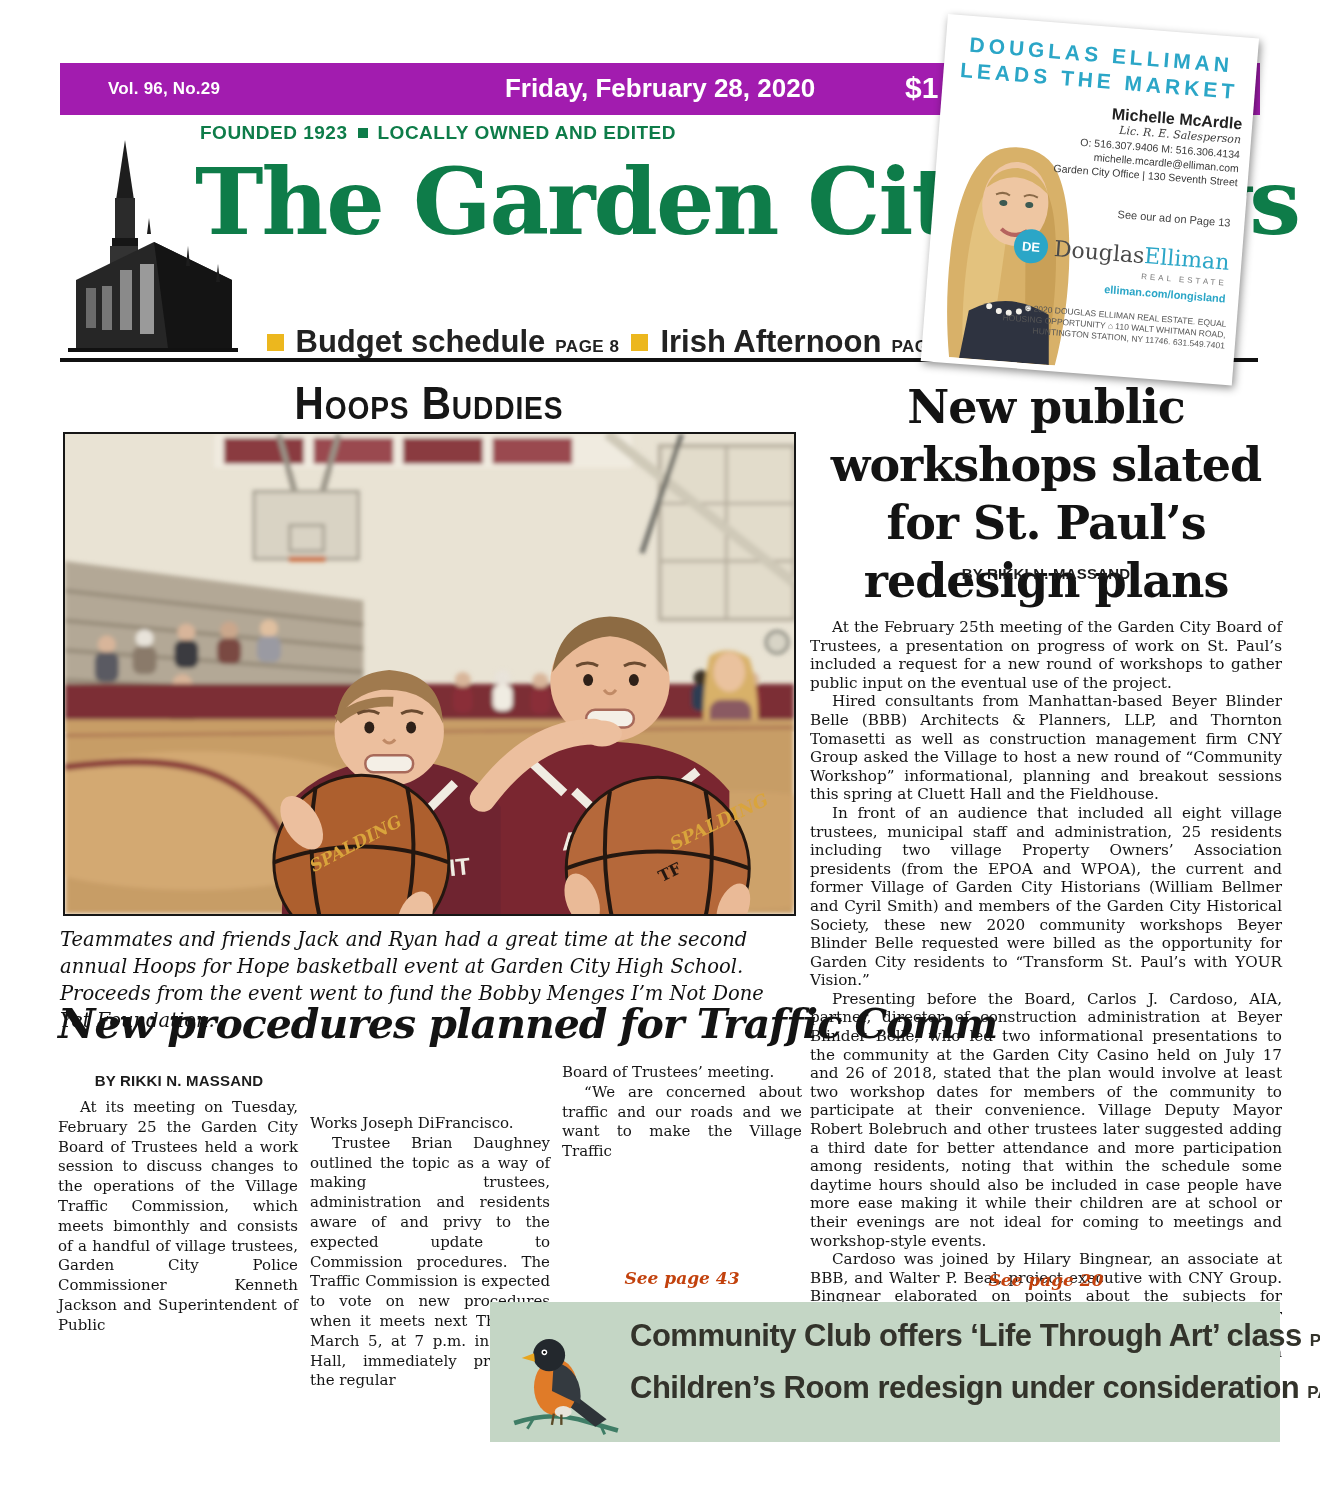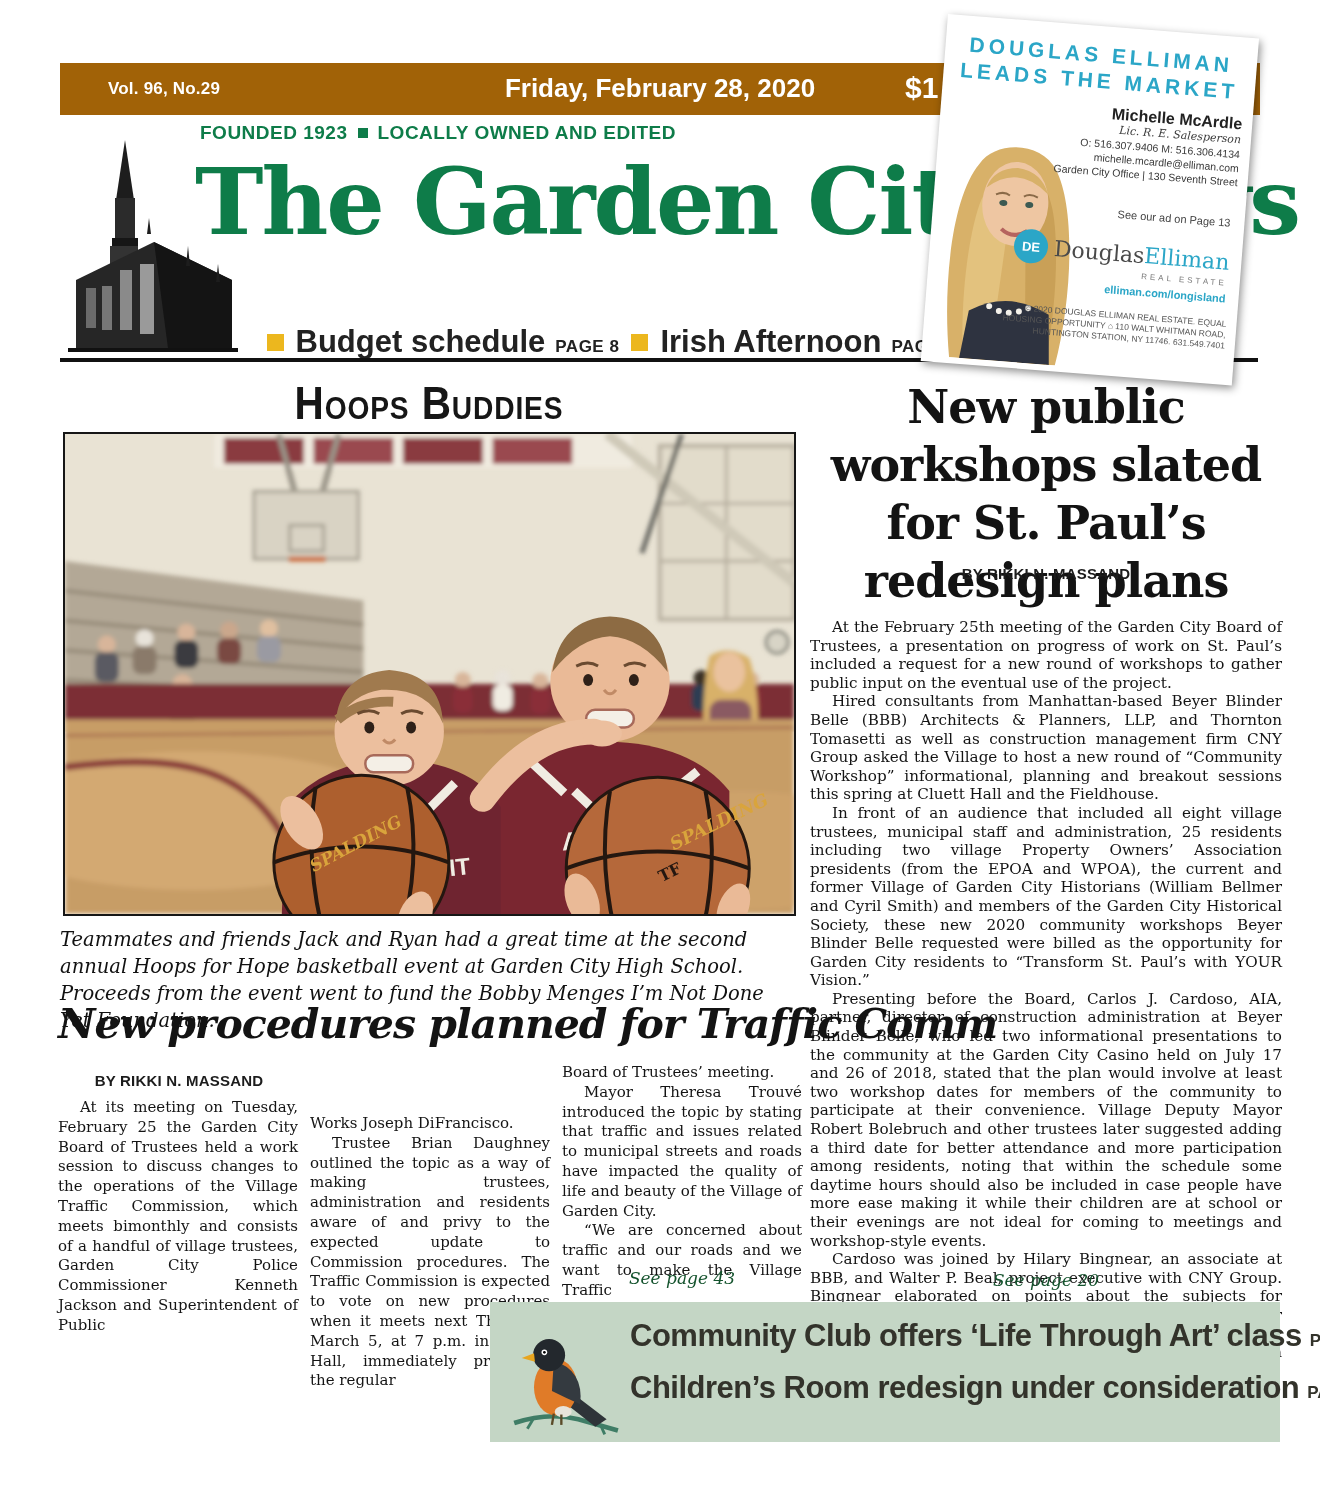--- a/index.html
+++ b/index.html
@@ -1,21 +1,21 @@
 <!DOCTYPE html>
 <html><head>
 <meta charset="utf-8">
 <style>
   html,body{margin:0;padding:0;background:#fff;}
   .page{position:relative;width:1320px;height:1500px;background:#fff;overflow:hidden;
         font-family:"DejaVu Serif", serif;color:#1a1a1a;}
   .abs{position:absolute;}
 
   
-  .topbar{left:60px;top:63px;width:1200px;height:52px;background:#a16207;color:#fff;
+  .topbar{left:60px;top:63px;width:1200px;height:52px;background:#a21caf;color:#fff;
           font-family:"Liberation Sans", sans-serif;}
   .topbar .vol{position:absolute;left:48px;top:16px;font-size:17px;font-weight:bold;letter-spacing:.2px;}
   .topbar .date{position:absolute;left:0;right:0;top:10px;text-align:center;font-size:26px;font-weight:bold;}
   .topbar .price{position:absolute;left:845px;top:8px;font-size:30px;font-weight:bold;}
 
   
   .founded{left:200px;top:122px;width:820px;text-align:left;color:#0e7c49;
            font-family:"Liberation Sans", sans-serif;font-weight:bold;font-size:19px;letter-spacing:.5px;}
   .founded .sq{display:inline-block;width:10px;height:10px;background:#0e7c49;margin:0 10px 1px 10px;}
   .masthead-title{left:195px;top:148px;width:830px;text-align:center;color:#0e7c49;
@@ -62,21 +62,21 @@
              letter-spacing:-1px;color:#131313;white-space:nowrap;}
   .byline{font-family:"Liberation Sans", sans-serif;font-weight:bold;font-size:15px;color:#1c1c1c;
           letter-spacing:.2px;text-align:center;}
   .lby{left:60px;top:1072px;width:238px;}
   .ncol{width:240px;font-size:15px;line-height:19.8px;text-align:justify;color:#141414;}
   .ncol p{margin:0;}
   .ncol p.ind{text-indent:22px;}
   .c1{left:58px;top:1098px;}
   .c2{left:310px;top:1114px;}
   .c3{left:562px;top:1063px;}
-  .seepage{font-style:italic;font-size:17px;text-align:center;color:#14532d;}
+  .seepage{font-style:italic;font-size:17px;text-align:center;color:#c2410c;font-weight:bold;}
   .see43{left:562px;top:1268px;width:240px;}
 
   
   .rheadline{left:810px;top:378px;width:472px;text-align:center;font-size:46px;line-height:58px;
              font-weight:bold;color:#131313;letter-spacing:-1px;}
   .rby{left:810px;top:565px;width:472px;}
   .rbody{left:810px;top:590px;width:472px;font-size:15.2px;line-height:18.6px;text-align:justify;color:#141414;margin-top:28px;}
   .rbody p{margin:0;text-indent:22px;}
   .see46{left:810px;top:1270px;width:472px;}
 
@@ -322,21 +322,20 @@
   <div class="abs byline lby">BY RIKKI N. MASSAND</div>
   <div class="abs ncol c1">
     <p class="ind">At its meeting on Tuesday, February 25 the Garden City Board of Trustees held a work session to discuss changes to the operations of the Village Traffic Commission, which meets bimonthly and consists of a handful of village trustees, Garden City Police Commissioner Kenneth Jackson and Superintendent of Public</p>
   </div>
   <div class="abs ncol c2">
     <p>Works Joseph DiFrancisco.</p>
     <p class="ind">Trustee Brian Daughney outlined the topic as a way of making trustees, administration and residents aware of and privy to the expected update to Commission procedures. The Traffic Commission is expected to vote on new procedures when it meets next Thursday, March 5, at 7 p.m. in Village Hall, immediately preceding the regular</p>
   </div>
   <div class="abs ncol c3">
     <p>Board of Trustees’ meeting.</p>
-    <p class="ind">Mayor Theresa Trouvé introduced the topic by stating that traffic and issues related to municipal streets and roads have impacted the quality of life and beauty of the Village of Garden City.</p>
     <p class="ind">“We are concerned about traffic and our roads and we want to make the Village Traffic</p>
   </div>
   <div class="abs seepage see43">See page 43</div>
 
   <div class="abs rheadline">New public workshops slated for St. Paul’s redesign plans</div>
   <div class="abs byline rby">BY RIKKI N. MASSAND</div>
   <div class="abs rbody">
     <p>At the February 25th meeting of the Garden City Board of Trustees, a presentation on progress of work on St. Paul’s included a request for a new round of workshops to gather public input on the eventual use of the project.</p>
     <p>Hired consultants from Manhattan-based Beyer Blinder Belle (BBB) Architects &amp; Planners, LLP, and Thornton Tomasetti as well as construction management firm CNY Group asked the Village to host a new round of  “Community Workshop” informational, planning and breakout sessions this spring at Cluett Hall and the Fieldhouse.</p>
     <p>In front of an audience that included all eight village trustees, municipal staff and administration, 25 residents including two village Property Owners’ Association presidents (from the EPOA and WPOA), the current and former Village of Garden City Historians (William Bellmer and Cyril Smith) and members of the Garden City Historical Society,  these new 2020 community workshops Beyer Blinder Belle requested were billed as the opportunity for Garden City residents to “Transform St. Paul’s with YOUR Vision.”</p>

